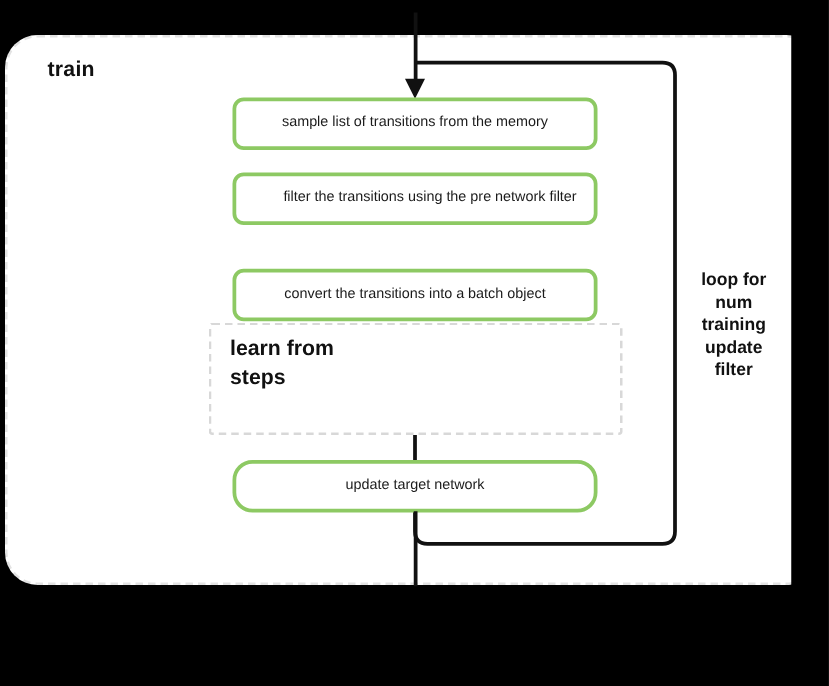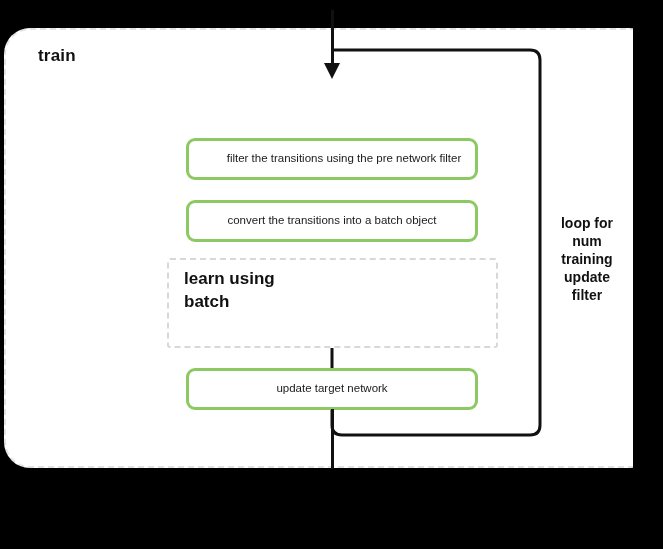--- a/index.html
+++ b/index.html
@@ -57,22 +57,22 @@
   }
   .proc-box .proc-label {
     font-size: 11.5px;
     color: #1a1a1a;
     line-height: 1.2;
     text-align: center;
     white-space: nowrap;
   }
   #box-sample  { top: 78px; }
   #box-filter  { top: 138px; padding-left: 24px; }
-  #box-convert { top: 200px; justify-content: center; }
-  #box-update  { top: 368px; }
+  #box-convert { top: 215px; justify-content: center; }
+  #box-update  { top: 368px; border-radius: 16px; }
 
   
   .dashed-block {
     position: absolute;
     left: 167px;
     top: 258px;
     width: 331px;
     height: 90px;
     box-sizing: border-box;
     background: #ffffff;
@@ -151,31 +151,34 @@
 
   <div class="container-title">train</div>
 
   <svg id="loop-path" viewBox="0 0 235 405" width="235" height="405" fill="none" xmlns="http://www.w3.org/2000/svg" aria-hidden="true">
     <path d="M 12 10 L 210 10 Q 220 10 220 20 L 220 385 Q 220 395 210 395 L 22 395 Q 12 395 12 385 L 12 300" stroke="#111111" stroke-width="3" fill="none" stroke-linecap="butt" stroke-linejoin="round"></path>
   </svg>
 
   <div class="line" id="arrow-shaft"></div>
   <div id="arrow-head"></div>
 
+  <div class="proc-box" id="box-sample">
+    <span class="proc-label">sample list of transitions from the memory</span>
+  </div>
 
   <div class="proc-box" id="box-filter">
     <span class="proc-label">filter the transitions using the pre network filter</span>
   </div>
 
   <div class="proc-box" id="box-convert">
     <span class="proc-label">convert the transitions into a batch object</span>
   </div>
 
   <div class="dashed-block">
-    <div class="dashed-block-title">learn using batch</div>
+    <div class="dashed-block-title">learn from steps</div>
   </div>
 
   <div class="proc-box" id="box-update">
     <span class="proc-label">update target network</span>
   </div>
 
   <div class="line" id="exit-shaft"></div>
 
   <div class="loop-label">
     <div>loop for num</div>

